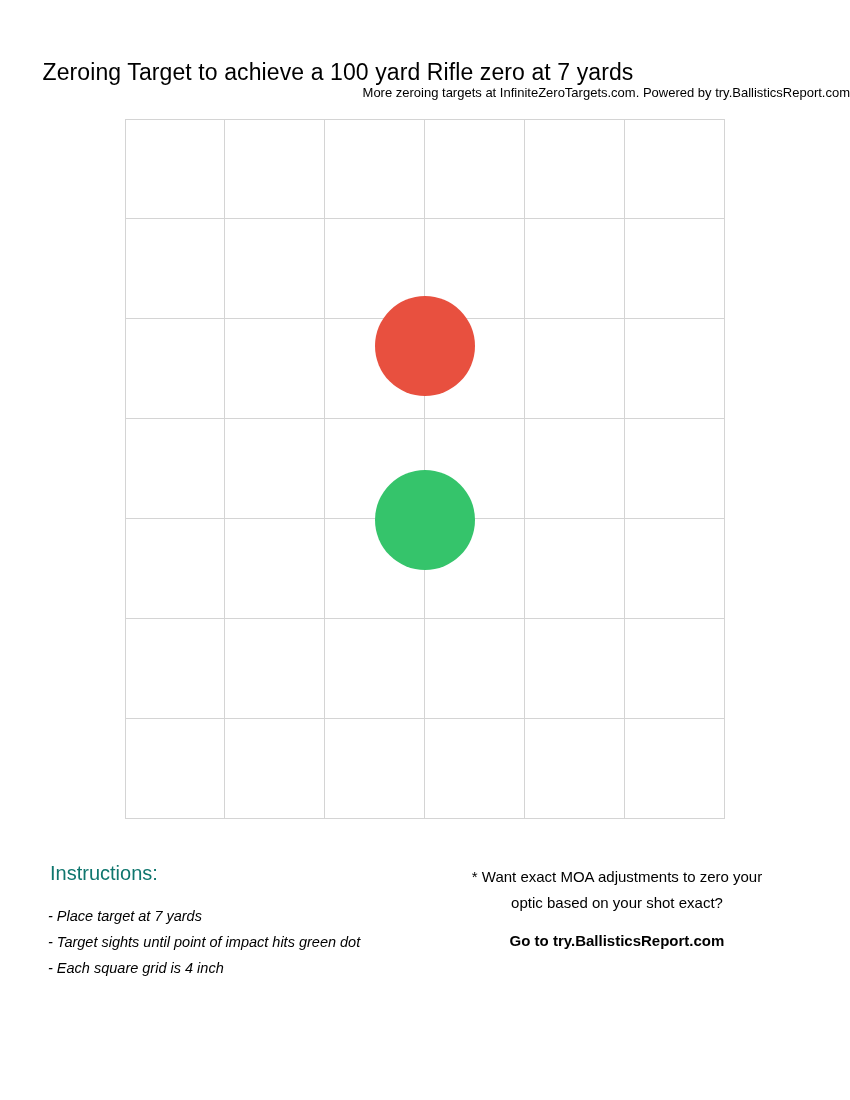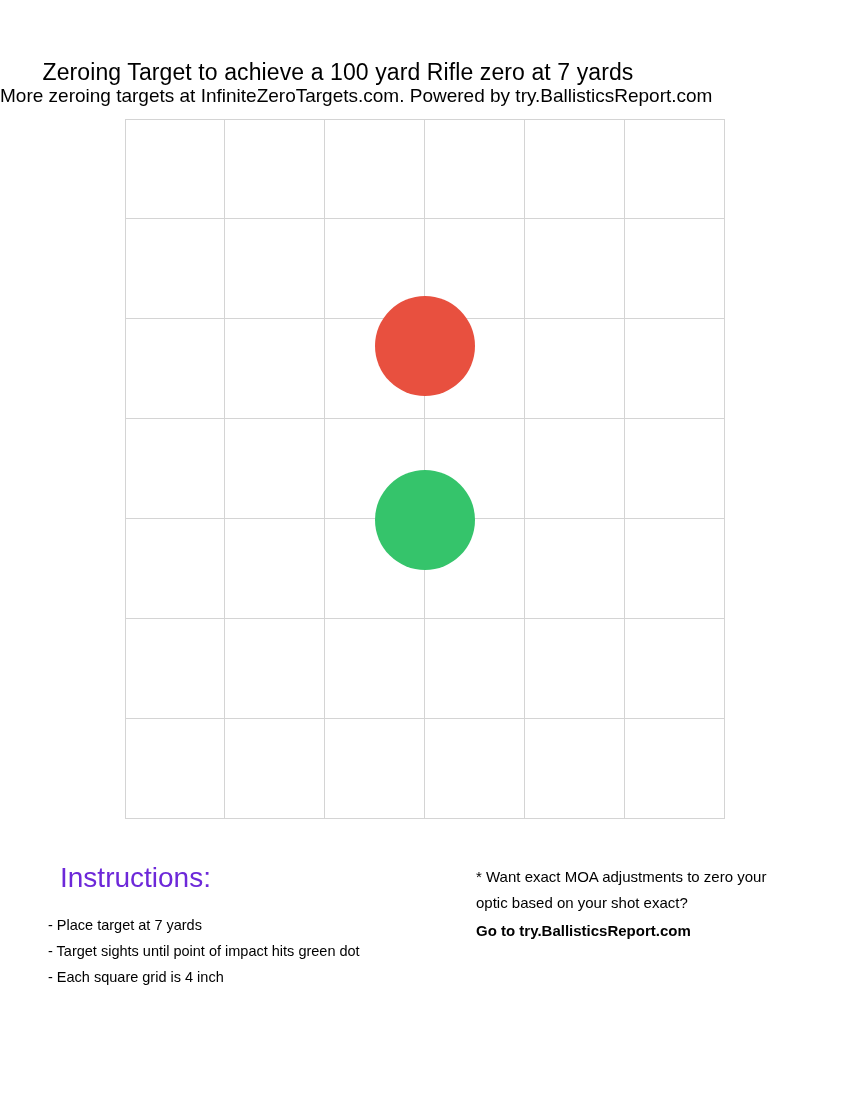--- a/index.html
+++ b/index.html
@@ -28,22 +28,22 @@
     font-size: 23px;
     font-weight: normal;
     letter-spacing: 0.1px;
     color: #000;
   }
   .subtitle {
     position: absolute;
     top: 85px;
     left: 0;
     width: 850px;
-    text-align: left;
-    font-size: 19px;
+    text-align: right;
+    font-size: 13px;
     color: #000;
   }
   .target-wrap {
     position: absolute;
     left: 125px;
     top: 119px;
     width: 600px;
     height: 700px;
   }
   .grid {
@@ -83,50 +83,52 @@
     top: 351px;
     background: #35c46b;
   }
   .instructions {
     position: absolute;
     left: 48px;
     top: 862px;
     width: 380px;
   }
   .instructions h2 {
-    margin: 0 0 18px 12px;
-    font-size: 28px;
+    margin: 0 0 18px 2px;
+    font-size: 20px;
     font-weight: normal;
-    color: #6d28d9;
+    color: #0f766e;
   }
   .instructions ul {
     margin: 0;
     padding: 0;
     list-style: none;
   }
   .instructions li {
     font-size: 14.5px;
     line-height: 26px;
     color: #000;
+    font-style: italic;
   }
   .note {
     position: absolute;
-    left: 476px;
+    left: 452px;
     top: 864px;
     width: 330px;
+    text-align: center;
   }
   .note p {
     margin: 0;
     font-size: 15px;
     line-height: 26px;
     color: #000;
   }
   .note .note-cta {
     font-weight: bold;
-    margin-top: 2px;
+    margin-top: 12px;
   }
 </style>
 </head>
 <body>
 
 <div class="page">
 
   <h1 class="title">Zeroing Target to achieve a 100 yard Rifle zero at 7 yards</h1>
   <div class="subtitle">More zeroing targets at InfiniteZeroTargets.com. Powered by try.BallisticsReport.com</div>
 

